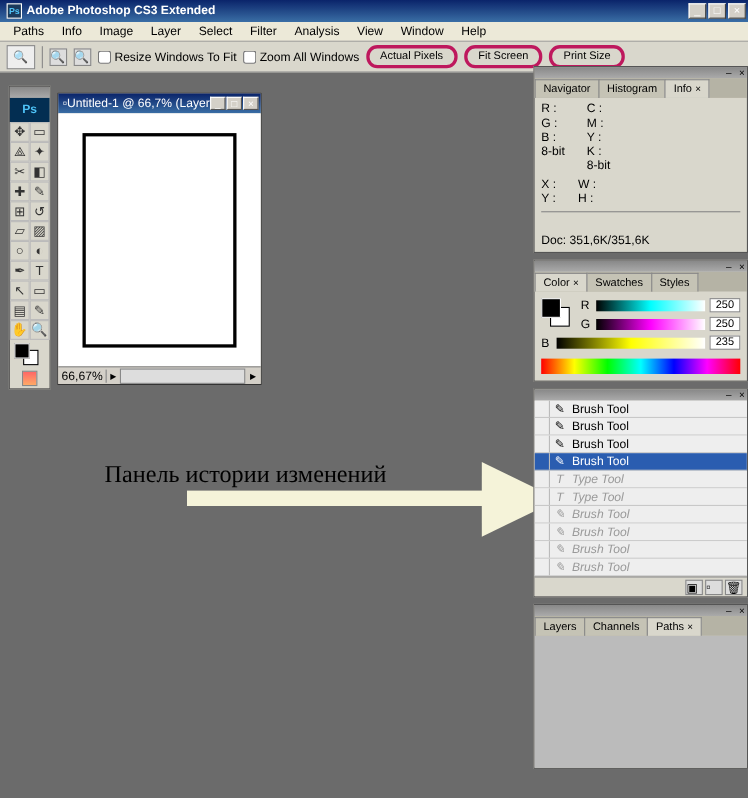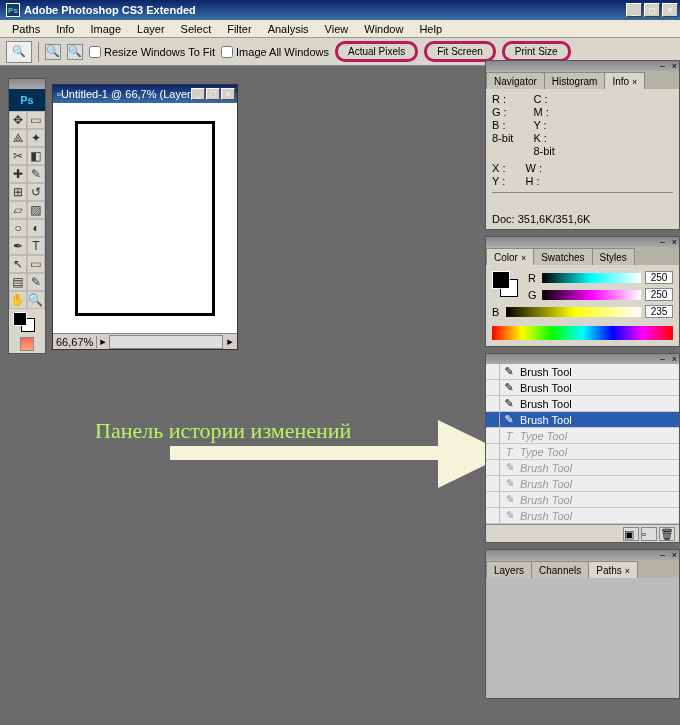--- a/index.html
+++ b/index.html
@@ -43,21 +43,21 @@
 .doc-title-txt{flex:1;white-space:nowrap;overflow:hidden;}
 .doc-win-btns{display:flex;gap:1px;}
 .doc-win-btn{width:14px;height:12px;background:#d4d0c8;border:1px solid #fff;border-right-color:#555;border-bottom-color:#555;font-size:9px;text-align:center;line-height:10px;}
 .doc-canvas{background:#fff;padding:10px;height:230px;display:flex;align-items:center;justify-content:center;}
 .canvas-inner{width:140px;height:195px;border:3px solid #000;}
 .doc-status{height:16px;background:#d4d0c8;border-top:1px solid #888;display:flex;align-items:center;font-size:10px;}
 .doc-zoom{width:44px;padding:0 3px;border-right:1px solid #888;}
 .scroll-track{flex:1;background:#ddd;height:14px;border:1px solid #888;}
 
 
-.annotation{position:absolute;left:95px;top:418px;color:#bef264;font-family:Georgia,serif;font-size:22px;}
+.annotation{position:absolute;left:95px;top:418px;color:#000000;font-family:Georgia,serif;font-size:22px;}
 .arrow-body{position:absolute;left:170px;top:446px;width:280px;height:14px;background:#f5f3d9;}
 .arrow-head{position:absolute;left:438px;top:420px;width:0;height:0;border-left:70px solid #f5f3d9;border-top:34px solid transparent;border-bottom:34px solid transparent;}
 
 
 .right-col{position:absolute;right:0;top:60px;width:195px;}
 
 .panel{background:#d9d7cc;border:1px solid #555;margin-bottom:6px;font-size:10px;}
 .panel-head{height:10px;background:linear-gradient(#888,#aaa);position:relative;}
 .panel-head .collapse{position:absolute;right:14px;top:0;font-size:9px;}
 .panel-head .x{position:absolute;right:2px;top:0;font-size:9px;}
@@ -137,21 +137,21 @@
   <div class="tool-preset">🔍</div>
   <div class="divider-v"></div>
   <div class="zoom-btn">🔍</div>
   <div class="zoom-btn">🔍</div>
   <div class="checkbox-row">
     <input type="checkbox" style="">
     <span>Resize Windows To Fit</span>
   </div>
   <div class="checkbox-row">
     <input type="checkbox" style="">
-    <span>Image All Windows</span>
+    <span>Zoom All Windows</span>
   </div>
   <button class="btn">Actual Pixels</button>
   <button class="btn">Fit Screen</button>
   <button class="btn">Print Size</button>
 </div>
 
 <div class="toolbox">
   <div class="toolbox-head"></div>
   <div class="ps-logo">Ps</div>
   <div class="tool-row">

